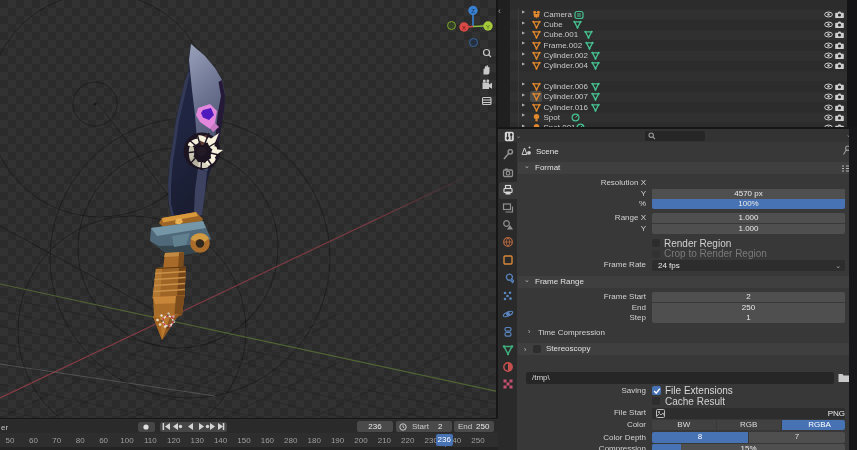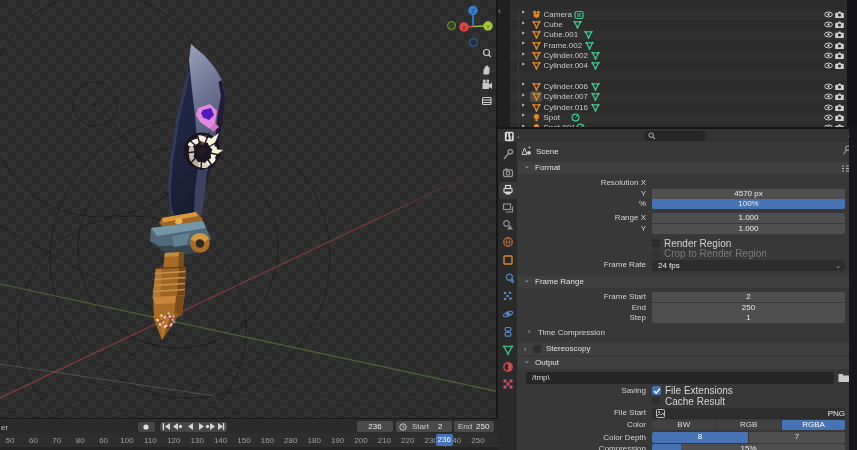--- a/index.html
+++ b/index.html
@@ -574,24 +574,20 @@
 <div class="fld" style="top:173.5px;">250</div>
 <div class="lbl" style="top:184px">Step</div>
 <div class="fld" style="top:184px;border-radius:0 0 2px 2px;">1</div>
 <span style="position:absolute;left:30px;top:199px;color:#b9b9b9;font-size:7px">›</span>
       <span style="position:absolute;left:40px;top:199px;font-size:8px;color:#d5d5d5">Time Compression</span>
 <div class="phdr" style="top:213.5px">
         <span style="position:absolute;left:6px;top:1px;color:#b9b9b9;font-size:7px">›</span>
         <span style="position:absolute;left:15px;top:2px;width:8px;height:8px;background:#2d2d2d;border-radius:2px"></span>
         <span style="position:absolute;left:28px">Stereoscopy</span>
       </div>
-<div class="phdr" style="top:227.5px">
-        <span style="position:absolute;left:6px;top:-2px;color:#b9b9b9;font-size:7px">⌄</span>
-        <span style="position:absolute;left:17px">Output</span>
-      </div>
 <div style="position:absolute;left:28px;top:242.5px;width:308px;height:12px;background:#262626;border-radius:2px;color:#d8d8d8;font-size:8px;line-height:12px;padding-left:6px">/tmp\</div>
 <svg style="position:absolute;left:340px;top:244px" width="12" height="10">
         <path d="M0.5,1 h4 l1,1.5 h6 v6.5 h-11 z" fill="#c9c9c9"></path>
       </svg>
 <div class="lbl" style="top:256.5px">Saving</div>
 <span style="position:absolute;left:154px;top:256.5px;width:9px;height:9px;background:#4772b3;border-radius:2px"></span>
 <svg style="position:absolute;left:155px;top:257.5px" width="8" height="8">
         <path d="M1.2,4 l2,2.2 L6.8,1.8" stroke="#fff" stroke-width="1.4" fill="none"></path>
       </svg>
 <div class="cklbl" style="left:167px;top:257px;color:#d8d8d8">File Extensions</div>
@@ -600,21 +596,21 @@
 <div class="lbl" style="top:279px">File Start</div>
 <div class="fld" style="top:278.5px;height:11.5px;line-height:11.5px;border-radius:2px;text-align:right;background:#2d2d2d"><svg style="position:absolute;left:4px;top:1.5px" width="9" height="9">
           <rect x="0.5" y="0.5" width="8" height="8" rx="1" fill="none" stroke="#bbb" stroke-width="1"></rect>
           <circle cx="3" cy="3" r="1" fill="#bbb"></circle>
           <path d="M1,7 l2.5,-2.5 1.5,1.5 2,-2 1.5,3" stroke="#bbb" stroke-width="0.9" fill="none"></path>
         </svg><span style="margin-left:17px">PNG</span><span style="position:absolute;right:4px;top:0;color:#aaa;font-size:7px">⌄</span></div>
 <div class="lbl" style="top:291px">Color</div>
 <div style="position:absolute;left:154px;top:290.5px;width:193px;height:10.5px;border-radius:2px;overflow:hidden;font-size:8px;text-align:center;color:#ddd">
         <span style="position:absolute;left:0;width:63.5px;height:100%;background:#414141;line-height:10.5px">BW</span>
         <span style="position:absolute;left:65px;width:63.5px;height:100%;background:#414141;line-height:10.5px">RGB</span>
-        <span style="position:absolute;left:130px;width:63px;height:100%;background:#4772b3;line-height:10.5px;color:#fff">RGBA</span>
+        <span style="position:absolute;left:130px;width:75px;height:100%;background:#4772b3;line-height:10.5px;color:#fff">RGBA</span>
       </div>
 <div class="lbl" style="top:303.5px">Color Depth</div>
 <div style="position:absolute;left:154px;top:303px;width:193px;height:10.5px;border-radius:2px;overflow:hidden;font-size:8px;text-align:center;color:#ddd">
         <span style="position:absolute;left:0;width:96px;height:100%;background:#4772b3;line-height:10.5px;color:#fff">8</span>
         <span style="position:absolute;left:97px;width:96px;height:100%;background:#4f4f4f;line-height:10.5px">7</span>
       </div>
 <div class="lbl" style="top:315px">Compression</div>
 <div style="position:absolute;left:154px;top:314.5px;width:193px;height:10.5px;border-radius:2px;overflow:hidden;font-size:8px;text-align:center;color:#eee;background:#4f4f4f"><span style="position:absolute;left:0;width:29px;height:100%;background:#4772b3"></span><span style="position:relative;line-height:10.5px">15%</span></div>
 <div style="position:absolute;left:351px;top:0;width:8px;height:321px;background:#17171a"></div>
 </div>

